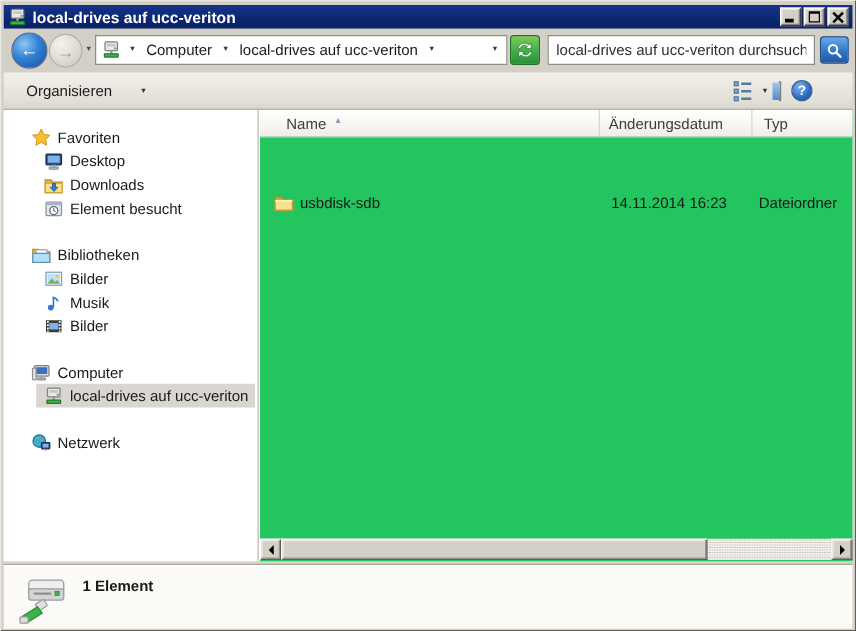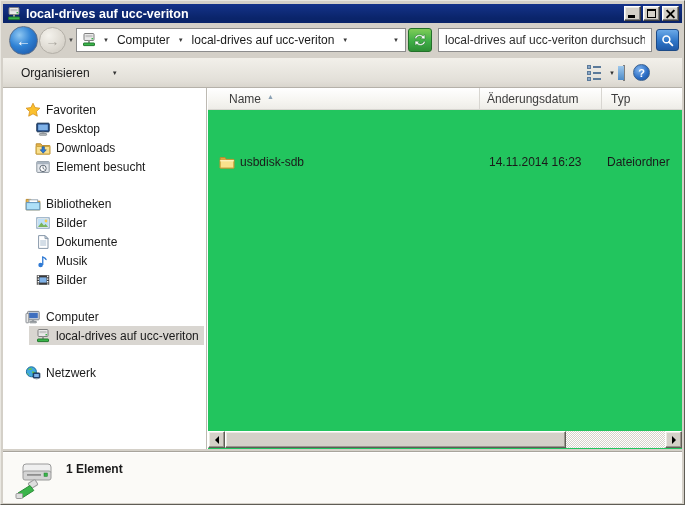--- a/index.html
+++ b/index.html
@@ -357,26 +357,20 @@
         <span>Bibliotheken</span>
       </div>
       <div class="s-item">
         <svg class="ic16">
             <use href="#sym-pictures"></use>
           </svg>
         <span>Bilder</span>
       </div>
       <div class="s-item">
         <svg class="ic16">
-            <use href="#sym-documents"></use>
-          </svg>
-        <span>Dokumente</span>
-      </div>
-      <div class="s-item">
-        <svg class="ic16">
             <use href="#sym-music"></use>
           </svg>
         <span>Musik</span>
       </div>
       <div class="s-item">
         <svg class="ic16">
             <use href="#sym-videos"></use>
           </svg>
         <span>Bilder</span>
       </div>

